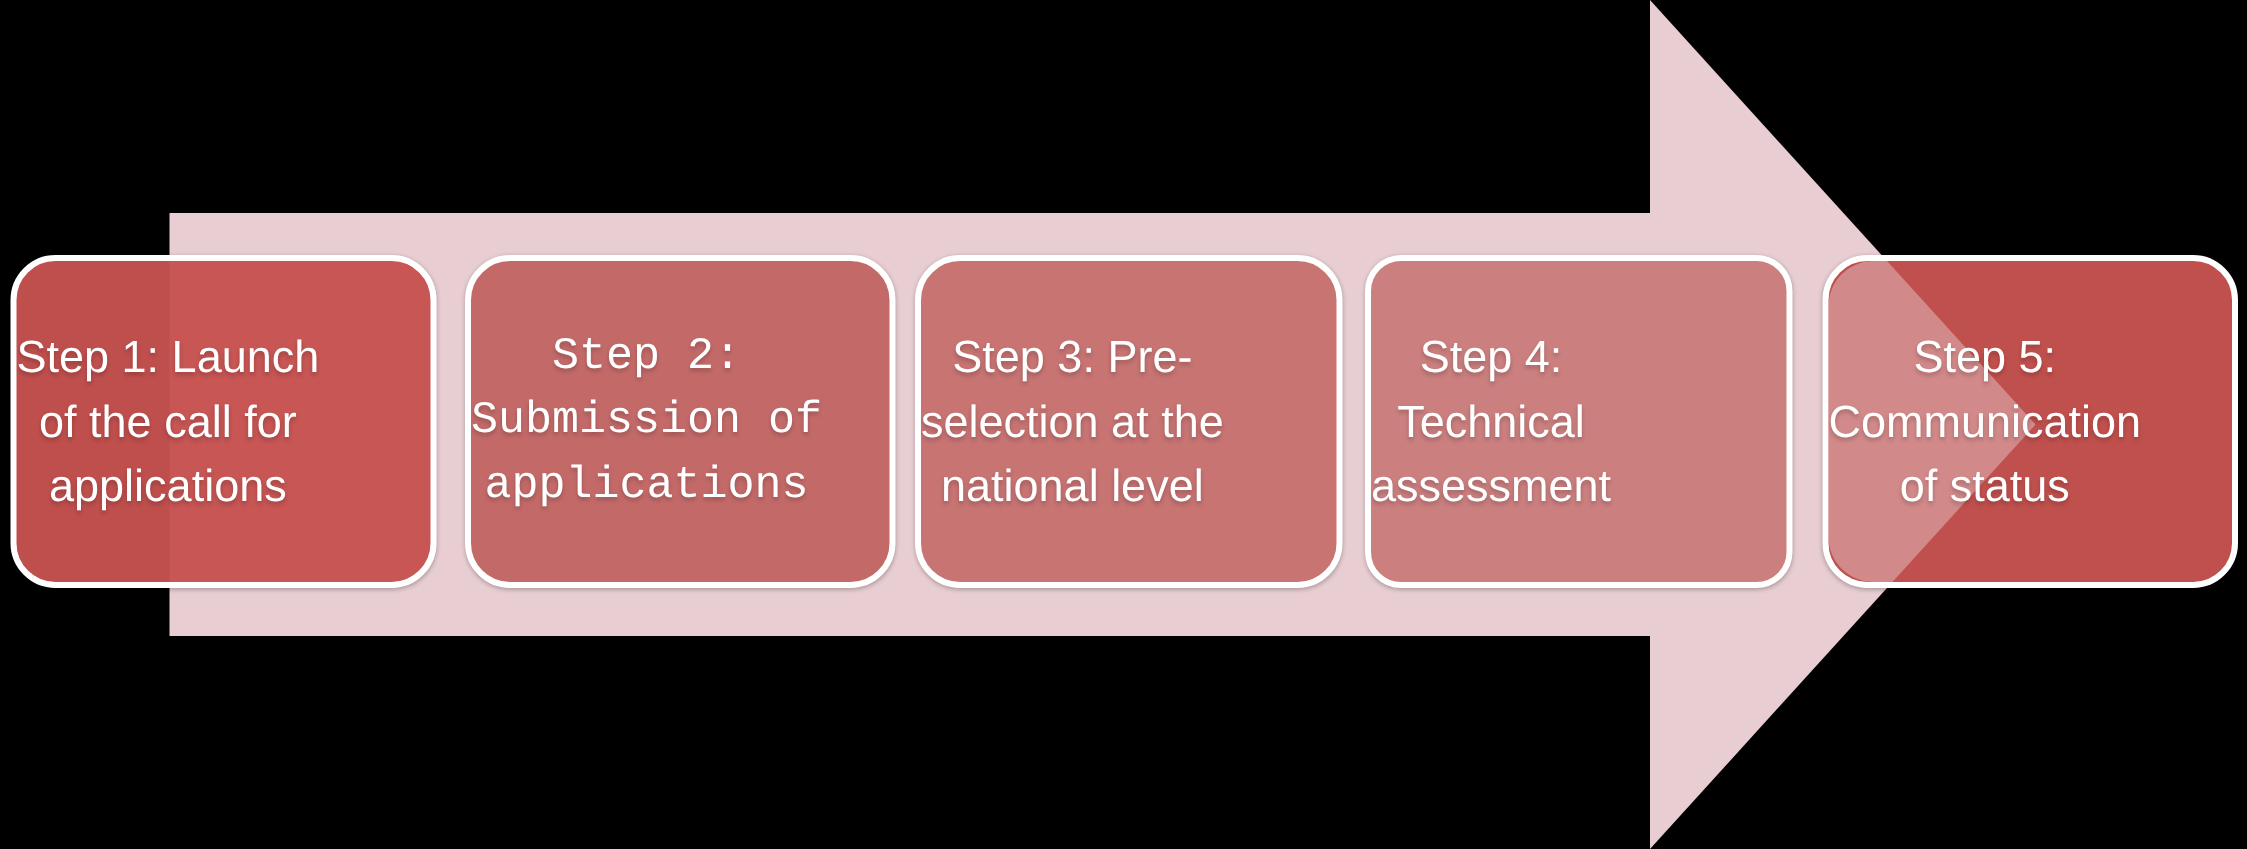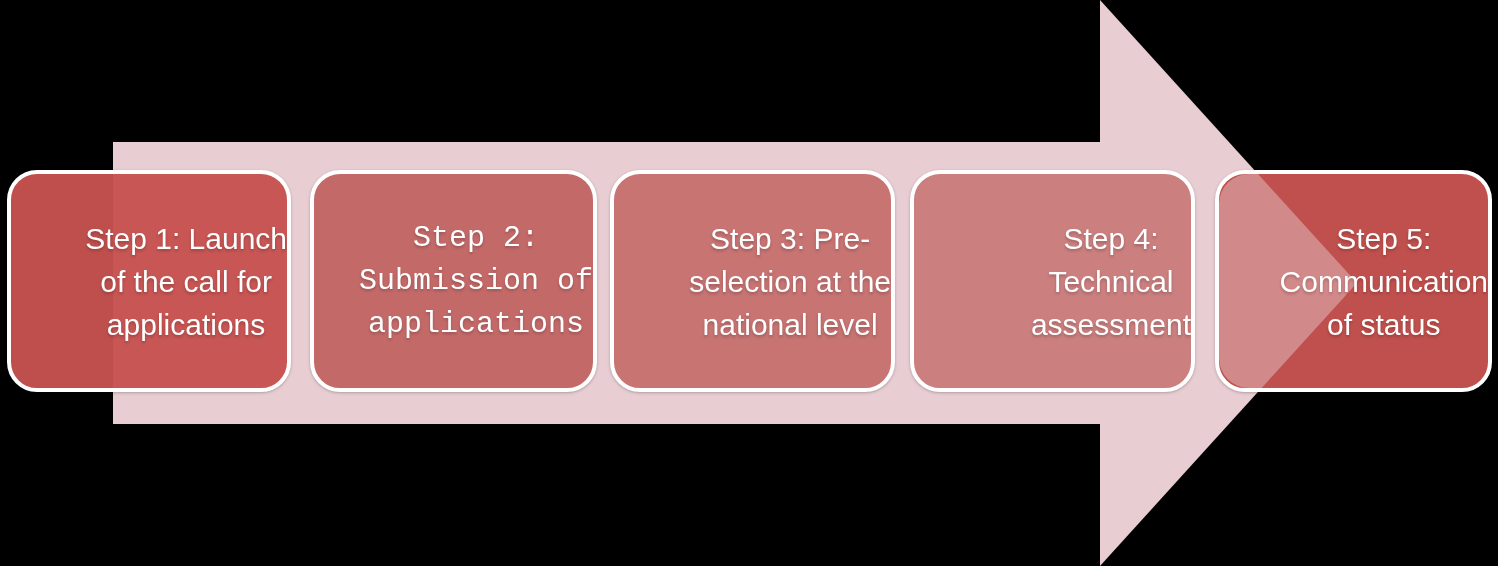--- a/index.html
+++ b/index.html
@@ -34,21 +34,21 @@
   
   .step-box {
     position: absolute;
     top: 170px;
     height: 222px;
     box-sizing: border-box;
     border: 4px solid #ffffff;
     border-radius: 30px;
     display: flex;
     align-items: center;
-    justify-content: flex-end;
+    justify-content: flex-start;
     overflow: hidden;
     box-shadow: 0 1px 3px rgba(0,0,0,0.25);
   }
   .step-label {
     position: relative;
     z-index: 2;
     color: #ffffff;
     font-size: 30px;
     line-height: 43px;
     text-align: center;
@@ -85,27 +85,27 @@
 of the call for
 applications</span>
   </div>
 
   <div class="step-box s2" style="background-color: rgb(195, 106, 105);">
     <span class="step-label">Step 2:
 Submission of
 applications</span>
   </div>
 
-  <div class="step-box s3" style="background-color: rgb(199, 116, 115); padding-left: 44px;">
+  <div class="step-box s3" style="background-color: rgb(199, 116, 115);">
     <span class="step-label">Step 3: Pre-
 selection at the
 national level</span>
   </div>
 
-  <div class="step-box s4" style="background-color: rgb(203, 127, 127);">
+  <div class="step-box s4" style="background-color: rgb(203, 127, 127); border-radius: 24px;">
     <span class="step-label">Step 4:
 Technical
 assessment</span>
   </div>
 
   <div class="step-box s5" style="background-color: rgb(192, 80, 77);">
     <div class="head-overlay"></div>
     <span class="step-label">Step 5:
 Communication
 of status</span>

